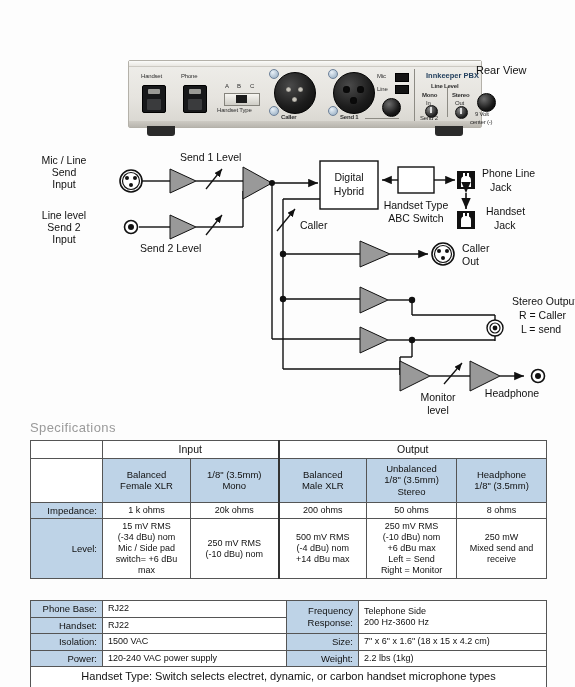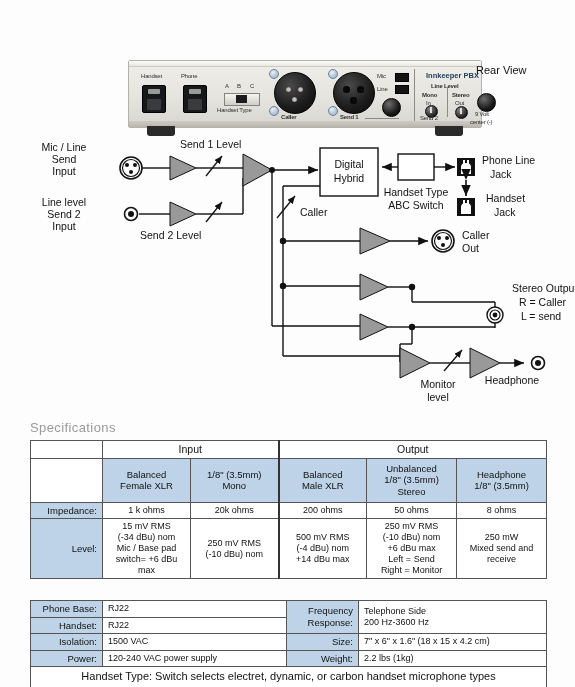--- a/index.html
+++ b/index.html
@@ -102,21 +102,21 @@
     position:absolute; font-size:6px; color:#2e2e2e; white-space:nowrap;
     font-family:"Liberation Sans", sans-serif; letter-spacing:-0.2px;
   }
   .ptxt.b { font-weight:bold; }
   .ptxt.brand { font-size:7.5px; font-weight:bold; color:#23405e; letter-spacing:0px;}
   .rear-view-label {
     position:absolute; left:476px; top:64px; font-size:11px; color:#111; white-space:nowrap;
   }
 
   
-  #block-diagram { position:absolute; left:0; top:126px; width:534px; height:290px; }
+  #block-diagram { position:absolute; left:0; top:139px; width:534px; height:290px; }
   #block-diagram svg { display:block; }
   .dlabel { font-family:"Liberation Sans", sans-serif; font-size:10.5px; fill:#111; }
 
   
   #spec-heading {
     position:absolute; left:30px; top:420px;
     font-size:13px; color:#9a9a9a; letter-spacing:0.4px;
   }
   #spec-wrap { position:absolute; left:30px; top:440px; width:516px; }
   table { border-collapse: collapse; width:516px; table-layout:fixed; }
@@ -386,21 +386,21 @@
           <td>20k ohms</td>
           <td class="thick-l">200 ohms</td>
           <td>50 ohms</td>
           <td>8 ohms</td>
         </tr>
         <tr>
           <td class="rowlabel">Level:</td>
           <td>
             <div>15 mV RMS</div>
             <div>(-34 dBu) nom</div>
-            <div>Mic / Base pad</div>
+            <div>Mic / Side pad</div>
             <div>switch= +6 dBu</div>
             <div>max</div>
           </td>
           <td>
             <div>250 mV RMS</div>
             <div>(-10 dBu) nom</div>
           </td>
           <td class="thick-l">
             <div>500 mV RMS</div>
             <div>(-4 dBu) nom</div>

